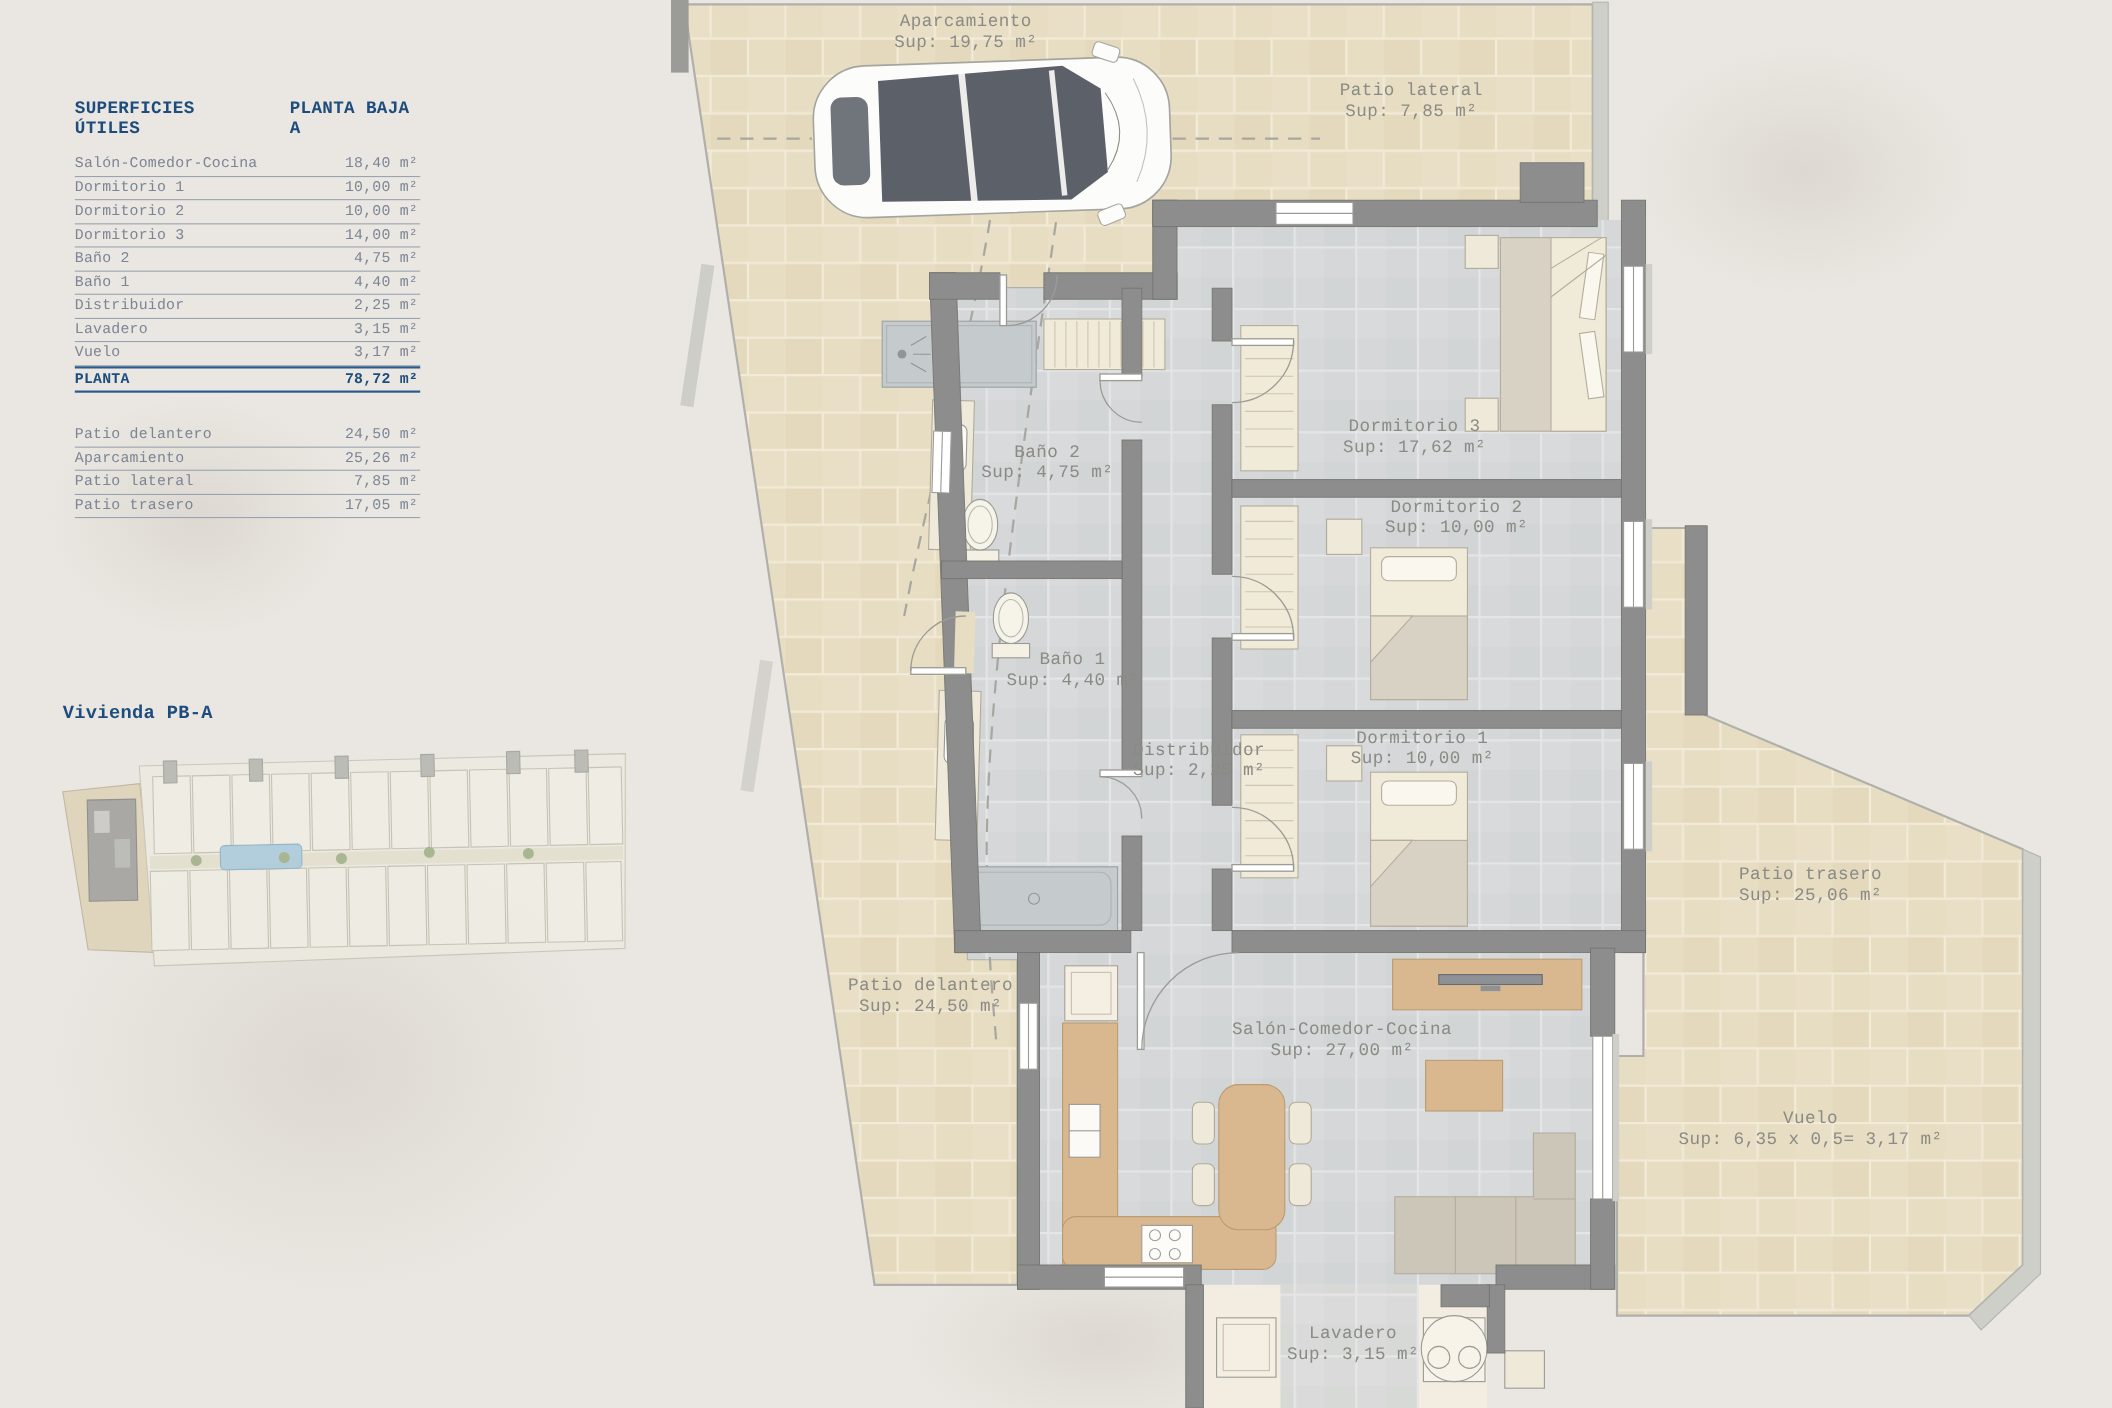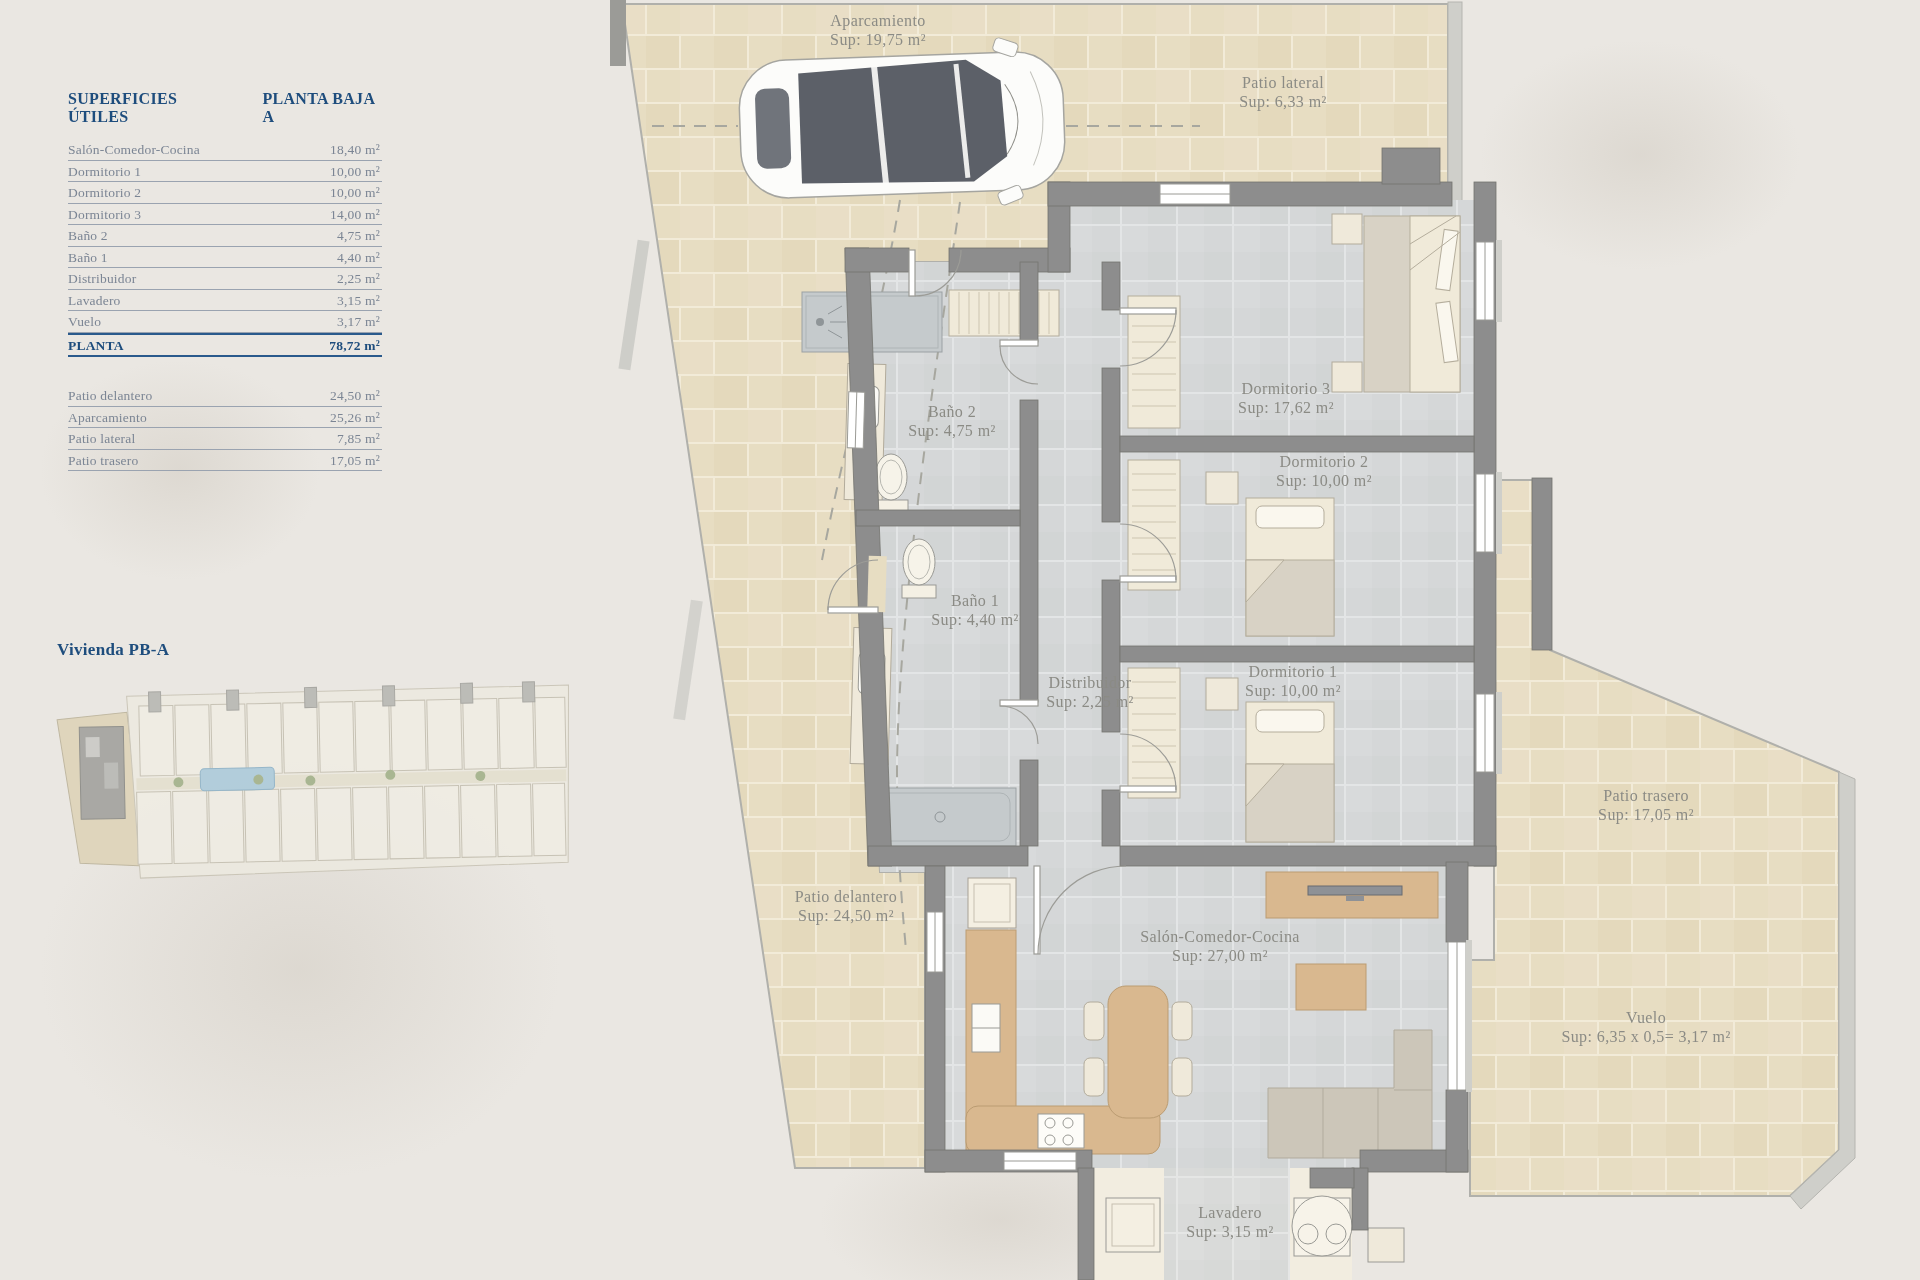--- a/index.html
+++ b/index.html
@@ -1,17 +1,17 @@
 <!DOCTYPE html>
 <html><head>
 <meta charset="utf-8">
 <style>
   html,body{margin:0;padding:0;background:#eae7e2;}
   .page{position:relative;width:1920px;height:1280px;overflow:hidden;
-        background:#eae7e2;font-family:Liberation Serif, serif;}
+        background:#eae7e2;font-family:Liberation Mono, monospace;}
   .blob{position:absolute;border-radius:50%;
         background:radial-gradient(closest-side,rgba(208,202,192,.5),rgba(208,202,192,0));}
   svg.plan{position:absolute;left:0;top:0;}
   
   .areas-table{position:absolute;left:68px;top:90px;width:314px;}
   .tbl-head{display:flex;justify-content:space-between;color:#1e4d7d;font-weight:bold;
             font-size:16px;letter-spacing:.3px;margin-bottom:13px;gap:31px;}
   .trow{display:flex;justify-content:space-between;align-items:baseline;
         font-size:13.5px;color:#7b8594;padding:3px 2px 2px 0;
         border-bottom:1px solid #9aa3b0;line-height:1.15;letter-spacing:.2px;}
@@ -365,21 +365,21 @@
     </g>
   </svg>
 
   <div id="label-overlay">
       <div class="plan-label" style="left: 878px; top: 30px;">
         <div class="l1">Aparcamiento</div>
         <div class="l2">Sup: 19,75 m²</div>
       </div>
       <div class="plan-label" style="left: 1283px; top: 92px;">
         <div class="l1">Patio lateral</div>
-        <div class="l2">Sup: 6,33 m²</div>
+        <div class="l2">Sup: 7,85 m²</div>
       </div>
       <div class="plan-label" style="left: 1286px; top: 398px;">
         <div class="l1">Dormitorio 3</div>
         <div class="l2">Sup: 17,62 m²</div>
       </div>
       <div class="plan-label" style="left: 952px; top: 421px;">
         <div class="l1">Baño 2</div>
         <div class="l2">Sup: 4,75 m²</div>
       </div>
       <div class="plan-label" style="left: 1324px; top: 471px;">
@@ -393,21 +393,21 @@
       <div class="plan-label" style="left: 1090px; top: 692px;">
         <div class="l1">Distribuidor</div>
         <div class="l2">Sup: 2,25 m²</div>
       </div>
       <div class="plan-label" style="left: 1293px; top: 681px;">
         <div class="l1">Dormitorio 1</div>
         <div class="l2">Sup: 10,00 m²</div>
       </div>
       <div class="plan-label" style="left: 1646px; top: 805px;">
         <div class="l1">Patio trasero</div>
-        <div class="l2">Sup: 17,05 m²</div>
+        <div class="l2">Sup: 25,06 m²</div>
       </div>
       <div class="plan-label" style="left: 846px; top: 906px;">
         <div class="l1">Patio delantero</div>
         <div class="l2">Sup: 24,50 m²</div>
       </div>
       <div class="plan-label" style="left: 1220px; top: 946px;">
         <div class="l1">Salón-Comedor-Cocina</div>
         <div class="l2">Sup: 27,00 m²</div>
       </div>
       <div class="plan-label" style="left: 1646px; top: 1027px;">

